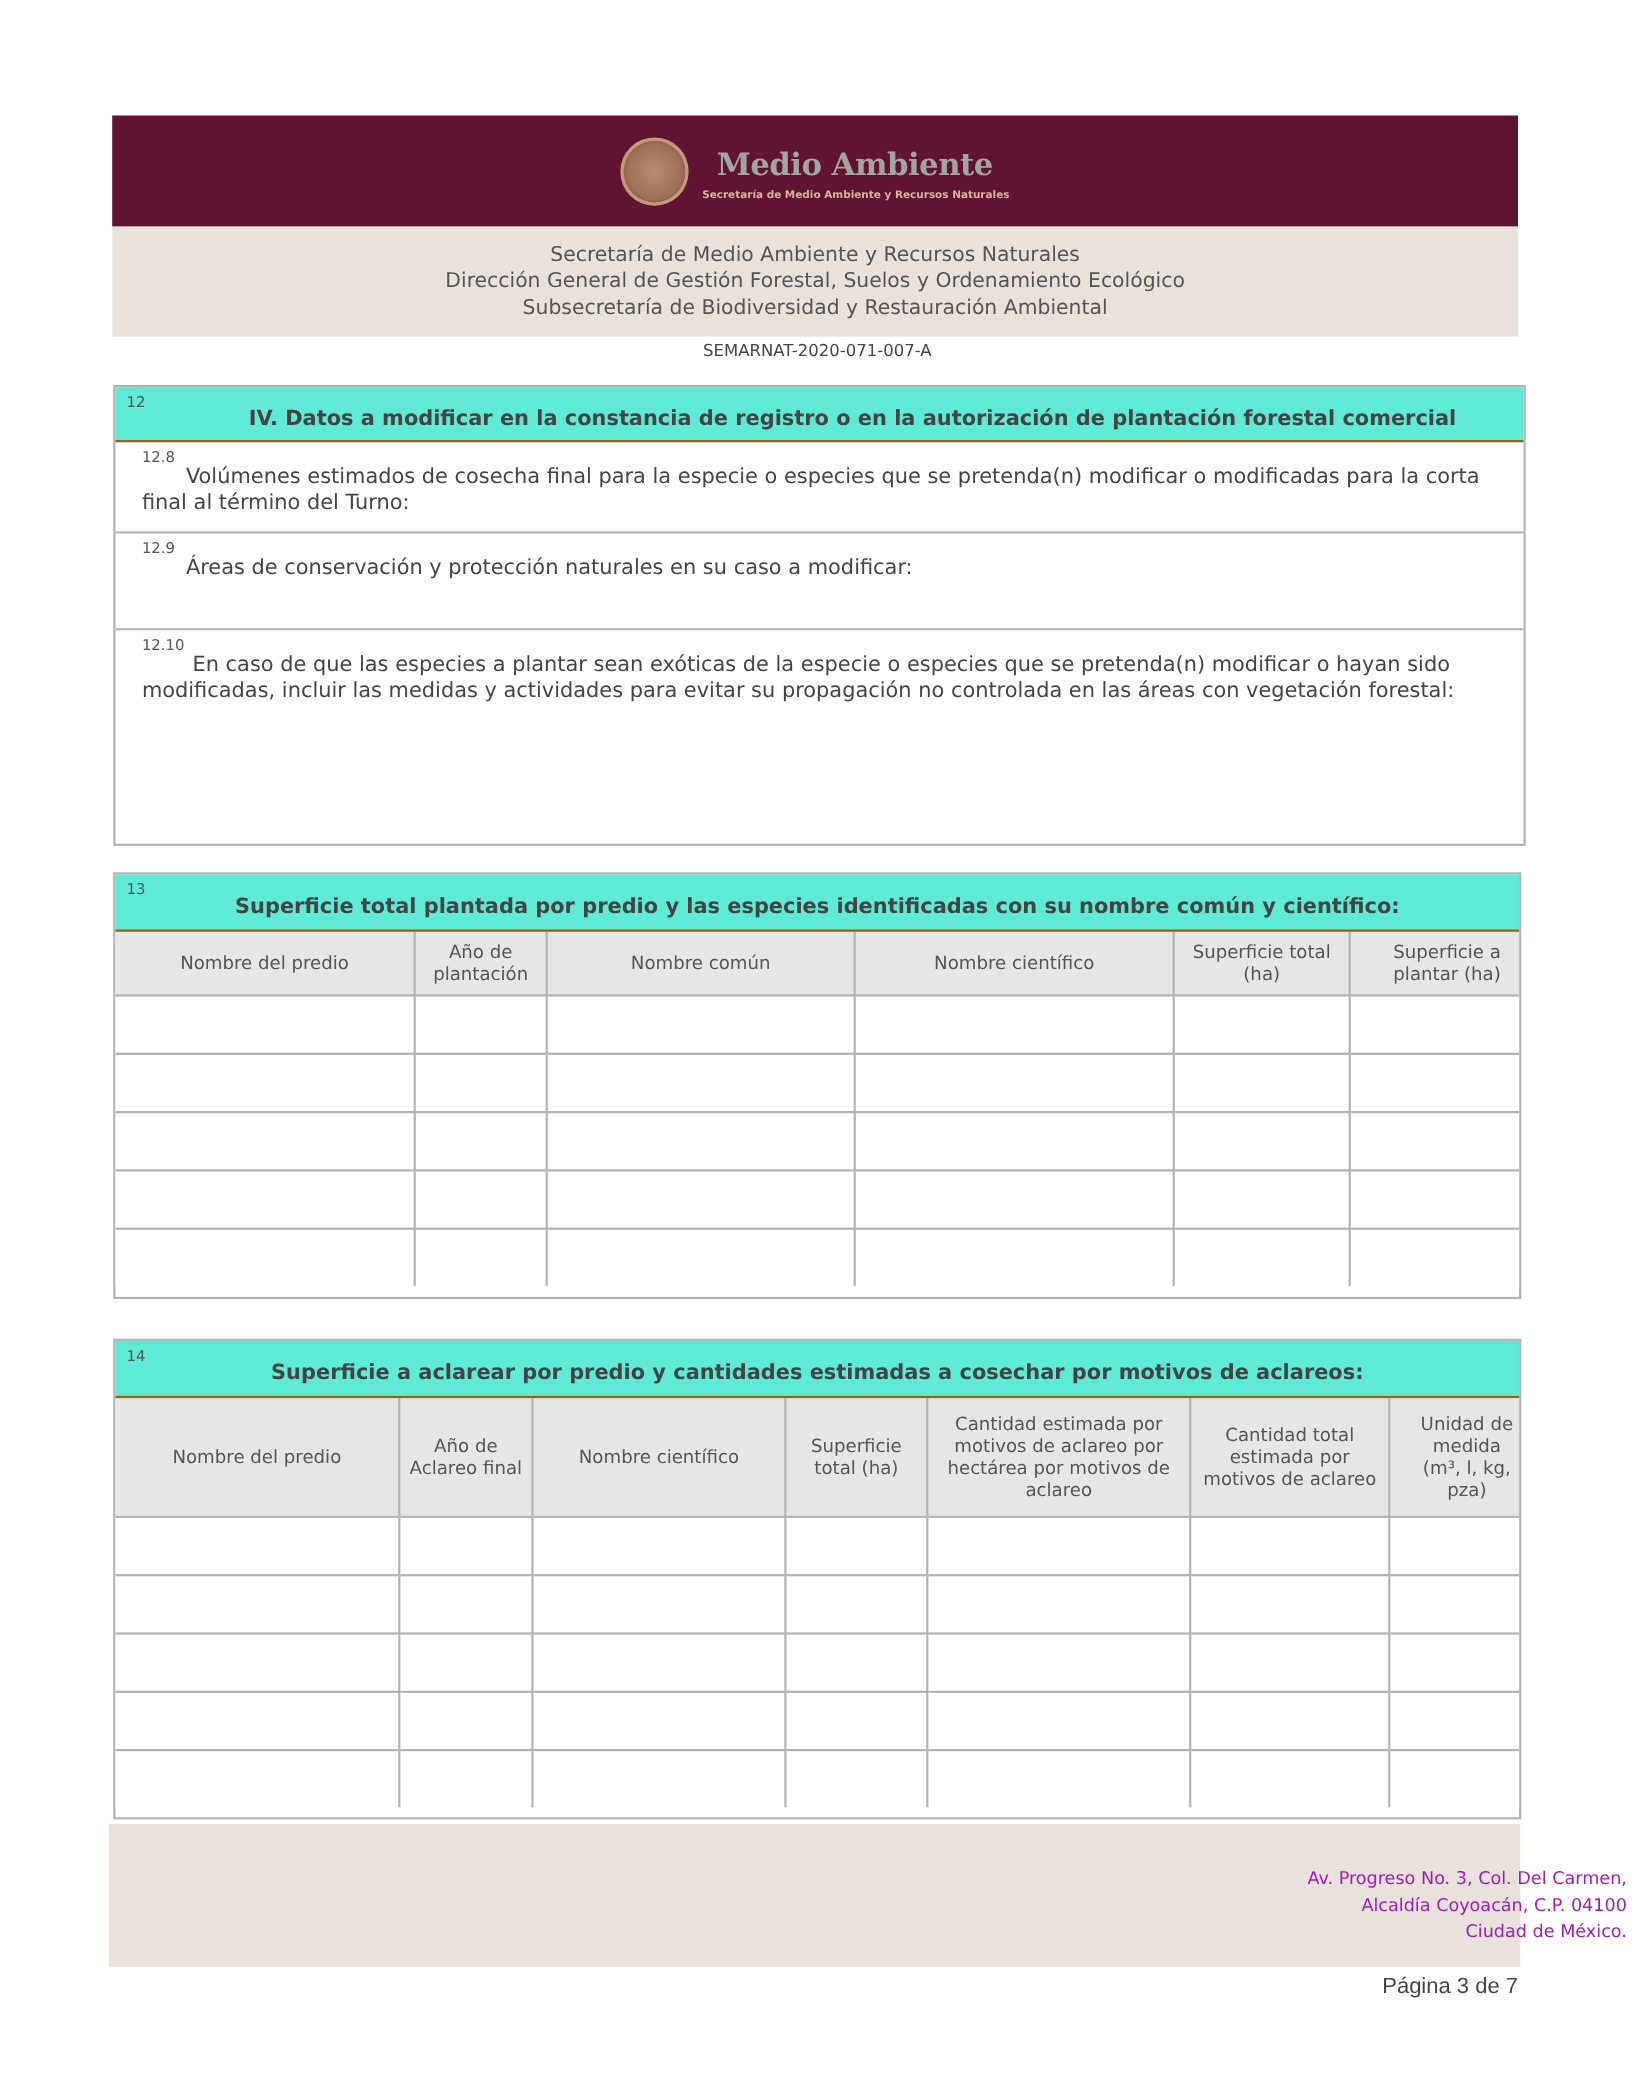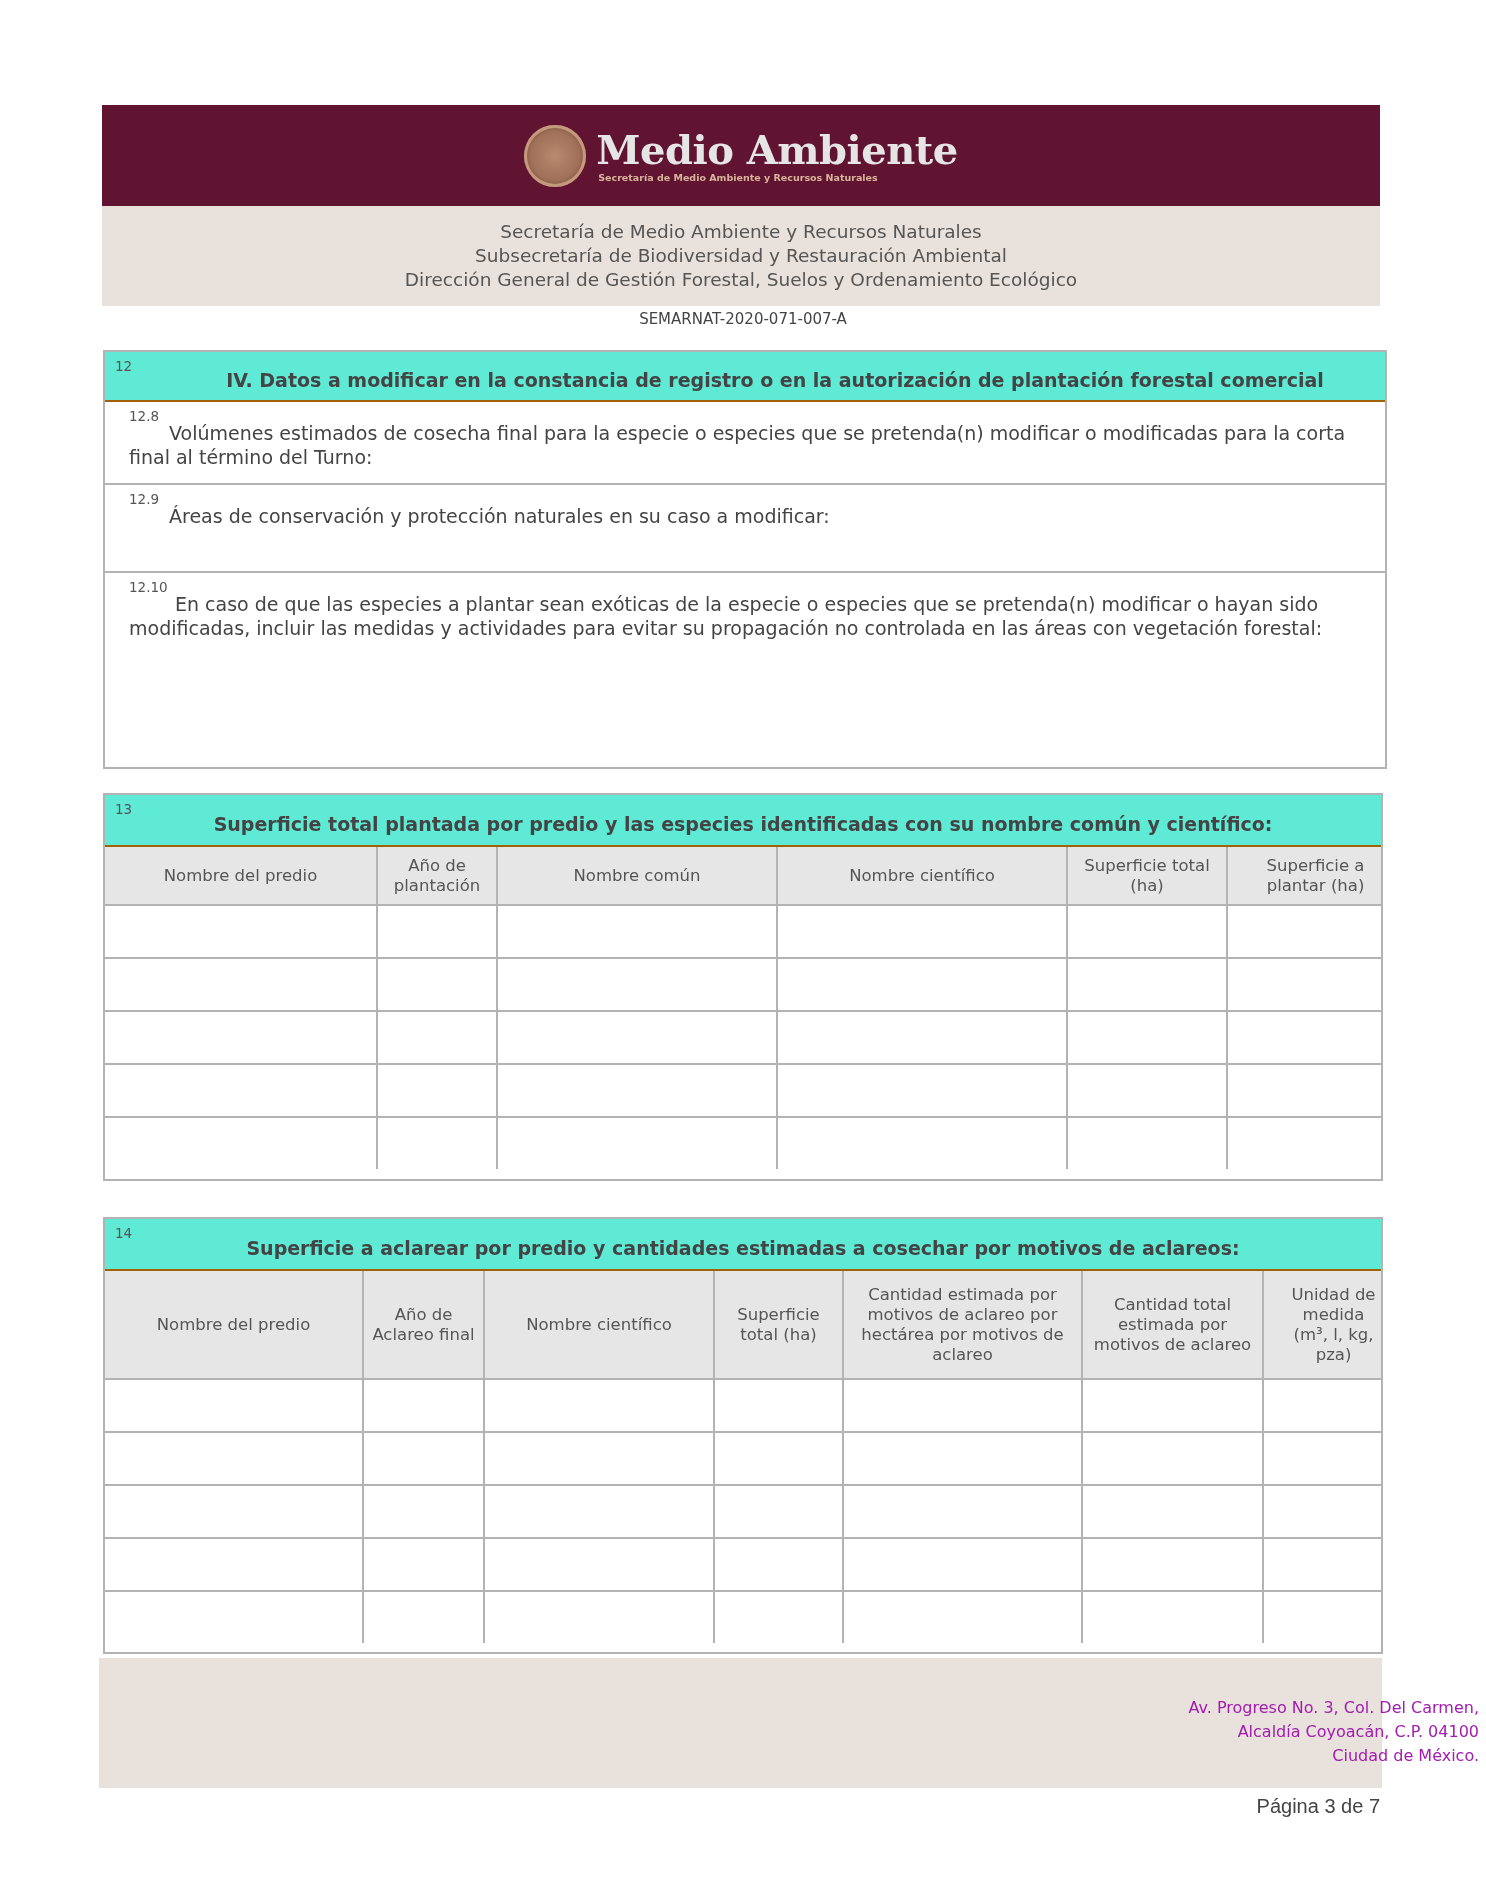--- a/index.html
+++ b/index.html
@@ -4,21 +4,21 @@
 <style>
   html, body { margin:0; padding:0; background:#ffffff; }
   body { width:1486px; height:1901px; position:relative; font-family:"DejaVu Sans", sans-serif; color:#444; overflow:hidden; }
   .abs { position:absolute; box-sizing:border-box; }
 
   
   #hdr-band { left:102px; top:105px; width:1278px; height:101px; background:#611432; }
   #hdr-logo { left:0; top:0; width:100%; height:100%; display:flex; align-items:center; justify-content:center; }
   .seal { width:62px; height:62px; border-radius:50%; background:radial-gradient(circle at 50% 50%, #b88a6e 0%, #a07059 55%, #8a5a48 70%, #c09478 72%, #8a5a48 100%); margin-right:10px; box-shadow:inset 0 0 0 3px #c39a7c; }
   .brand { display:flex; flex-direction:column; }
-  .brand-title { color:#e5e5e5; font-family:"DejaVu Serif", serif; font-size:40px; font-weight:bold; line-height:44px; letter-spacing:-0.5px; }
+  .brand-title { color:#a3a3a3; font-family:"DejaVu Serif", serif; font-size:28px; font-weight:bold; line-height:44px; letter-spacing:-0.5px;text-align:center; }
   .brand-sub { color:#d8b59a; font-size:9.5px; font-weight:bold; line-height:12px; margin-left:2px; }
   #hdr-beige { left:102px; top:206px; width:1278px; height:100px; background:#e8e1dc; display:flex; flex-direction:column; align-items:center; justify-content:center; }
   .hdr-line { font-size:18.5px; line-height:24px; color:#555; }
   #form-code { left:0; width:1486px; top:310px; text-align:center; font-size:15px; color:#444; }
 
   
   .box { border:2px solid #b3b3b3; }
   .sec-head { background:#5eead4; border-bottom:2px solid #a16207; position:relative; }
   .sec-num { position:absolute; left:10px; top:6px; font-size:13.5px; color:#555; }
   .sec-title { position:absolute; left:0; right:0; text-align:center; font-weight:bold; font-size:19px; color:#444; }
@@ -49,22 +49,22 @@
   <div class="abs" id="hdr-logo">
     <div class="seal"></div>
     <div class="brand">
       <span class="brand-title">Medio Ambiente</span>
       <span class="brand-sub">Secretaría de Medio Ambiente y Recursos Naturales</span>
     </div>
   </div>
 </div>
 <div class="abs" id="hdr-beige">
   <div class="hdr-line">Secretaría de Medio Ambiente y Recursos Naturales</div>
+  <div class="hdr-line">Dirección General de Gestión Forestal, Suelos y Ordenamiento Ecológico</div>
   <div class="hdr-line">Subsecretaría de Biodiversidad y Restauración Ambiental</div>
-  <div class="hdr-line">Dirección General de Gestión Forestal, Suelos y Ordenamiento Ecológico</div>
 </div>
 <div class="abs" id="form-code">SEMARNAT-2020-071-007-A</div>
 
 <div class="abs box" style="left:103px; top:350px; width:1284px; height:419px;">
   <div class="sec-head" style="height:48px;">
     <span class="sec-num">12</span>
     <span class="sec-title" style="top:17px; padding-left:60px;">IV. Datos a modificar en la constancia de registro o en la autorización de plantación forestal comercial</span>
   </div>
   <div class="item" style="height:81px;">
     <span class="item-num">12.8</span>

